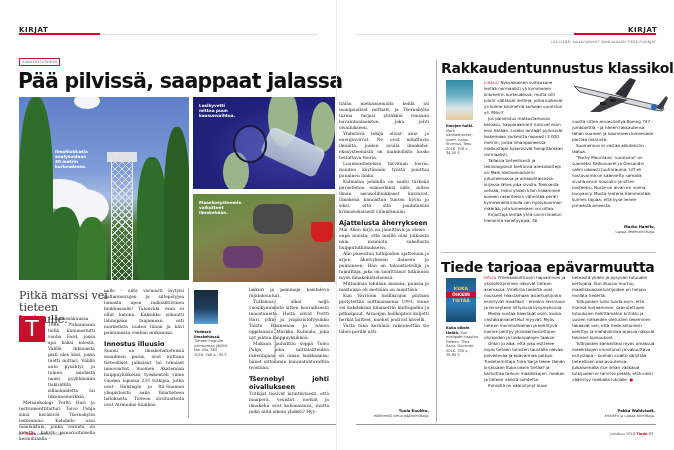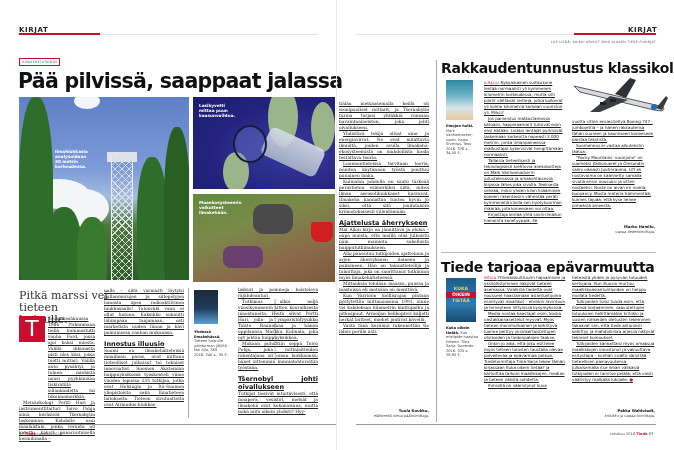--- a/index.html
+++ b/index.html
@@ -34,21 +34,21 @@
   .branch { position: absolute; background: #9bb58a; border-radius: 50%; }
 
   .photo-ground { left: 193px; top: 194px; width: 142px; height: 88px; background: linear-gradient(160deg, #5f8a3d 0%, #7a8a4a 35%, #8a6a4a 70%, #7b5a3c 100%); }
   .person1 { position: absolute; left: 30px; top: 52px; width: 40px; height: 22px; background: #6a3e6e; border-radius: 8px; }
   .person2 { position: absolute; left: 60px; top: 10px; width: 40px; height: 30px; background: #4a4a4a; border-radius: 10px; }
   .bucket { position: absolute; left: 118px; top: 28px; width: 22px; height: 20px; background: #d11e1e; border-radius: 3px 3px 8px 8px; }
 
   .subhead-left { position: absolute; left: 19px; top: 290px; font-family: "DejaVu Serif", serif; font-size: 11px; line-height: 12px; color: #333; }
   .dropcap { position: absolute; left: 19px; top: 316px; width: 26px; height: 26px; background: #c8102e; color: #fff; font-family: "DejaVu Sans", sans-serif; font-size: 22px; text-align: center; line-height: 26px; }
 
-  .body-text { position: absolute; font-family: "DejaVu Serif", serif; font-size: 4.4px; line-height: 6px; color: #222; text-align: justify; text-decoration: underline; }
+  .body-text { position: absolute; font-family: "DejaVu Serif", serif; font-size: 4.4px; line-height: 6px; color: #222; text-align: justify; }
   .body-text p { text-indent: 4px; }
   .body-text p.first { text-indent: 0; }
   .body-text h4 { font-family: "DejaVu Sans", sans-serif; font-weight: bold; font-size: 6.5px; line-height: 8px; margin-top: 4px; color: #111; }
   .sans-body { font-family: "DejaVu Sans", sans-serif; font-size: 4.1px; line-height: 6px; text-align: left; }
   .kicker { color: #c8102e; font-size: 3.3px; letter-spacing: 0.3px; }
 
   .book { position: absolute; }
   .book-caption { position: absolute; font-family: "DejaVu Sans", sans-serif; font-size: 3.6px; line-height: 4.5px; color: #444; }
   .book-caption b { color: #111; }
 
@@ -124,21 +124,21 @@
   </div>
 
   <div class="col-rule" style="left:188px;top:288px;height:130px;"></div>
 
   <div class="book" style="left:194px;top:290px;width:24px;height:34px;background:linear-gradient(180deg,#1a2a3a 0%,#1f3d5e 55%,#5aa0d8 100%);"></div>
   <div class="book-caption" style="left:194px;top:330px;width:34px;">
     <b>Yhdessä ilmakehässä.</b>
     <span>Tieteen huipulle ydinturman jäljiltä. Mai Allo, SKS 2016. 240 s., 35 €.</span>
   </div>
 
-  <div class="body-text" style="left:238px;top:287px;width:80px;">
+  <div class="body-text" style="left:249px;top:287px;width:80px;">
     <p class="first">laskuri ja pommeja haisteleva räjähdeanturi.</p>
     <p>Tutkimus alkoi neljä vuosikymmentä sitten kourallisesta innostuneita. Heitä olivat Pertti Hari, ydin- ja ympäristöfyysikko Taisto Raunemaa ja hänen oppilaansa Markku Kulmala, joka nyt johtaa huippuyksikköä.</p>
     <p>Mukaan puhuttiin seppä Toivo Pohja, joka mittalaitteiden rakentajana oli omaa luokkaansa; hänet sittemmin kunniatohtoroitiin työstään.</p>
     <h4>Tšernobyl johti oivallukseen</h4>
     <p class="first">Tutkijat tiesivät intuitiivisesti, että maaperä, vesistöt, metsät ja ilmakehä ovat kokonaisuus, mutta mikä niitä oikein yhdisti? Hyy-</p>
   </div>
 
   <div class="credit">Kuvat Juho Aalto ja Wikimedia Commons</div>
 
   <div class="hr-rule" style="left:19px;top:424px;width:318px;"></div>

